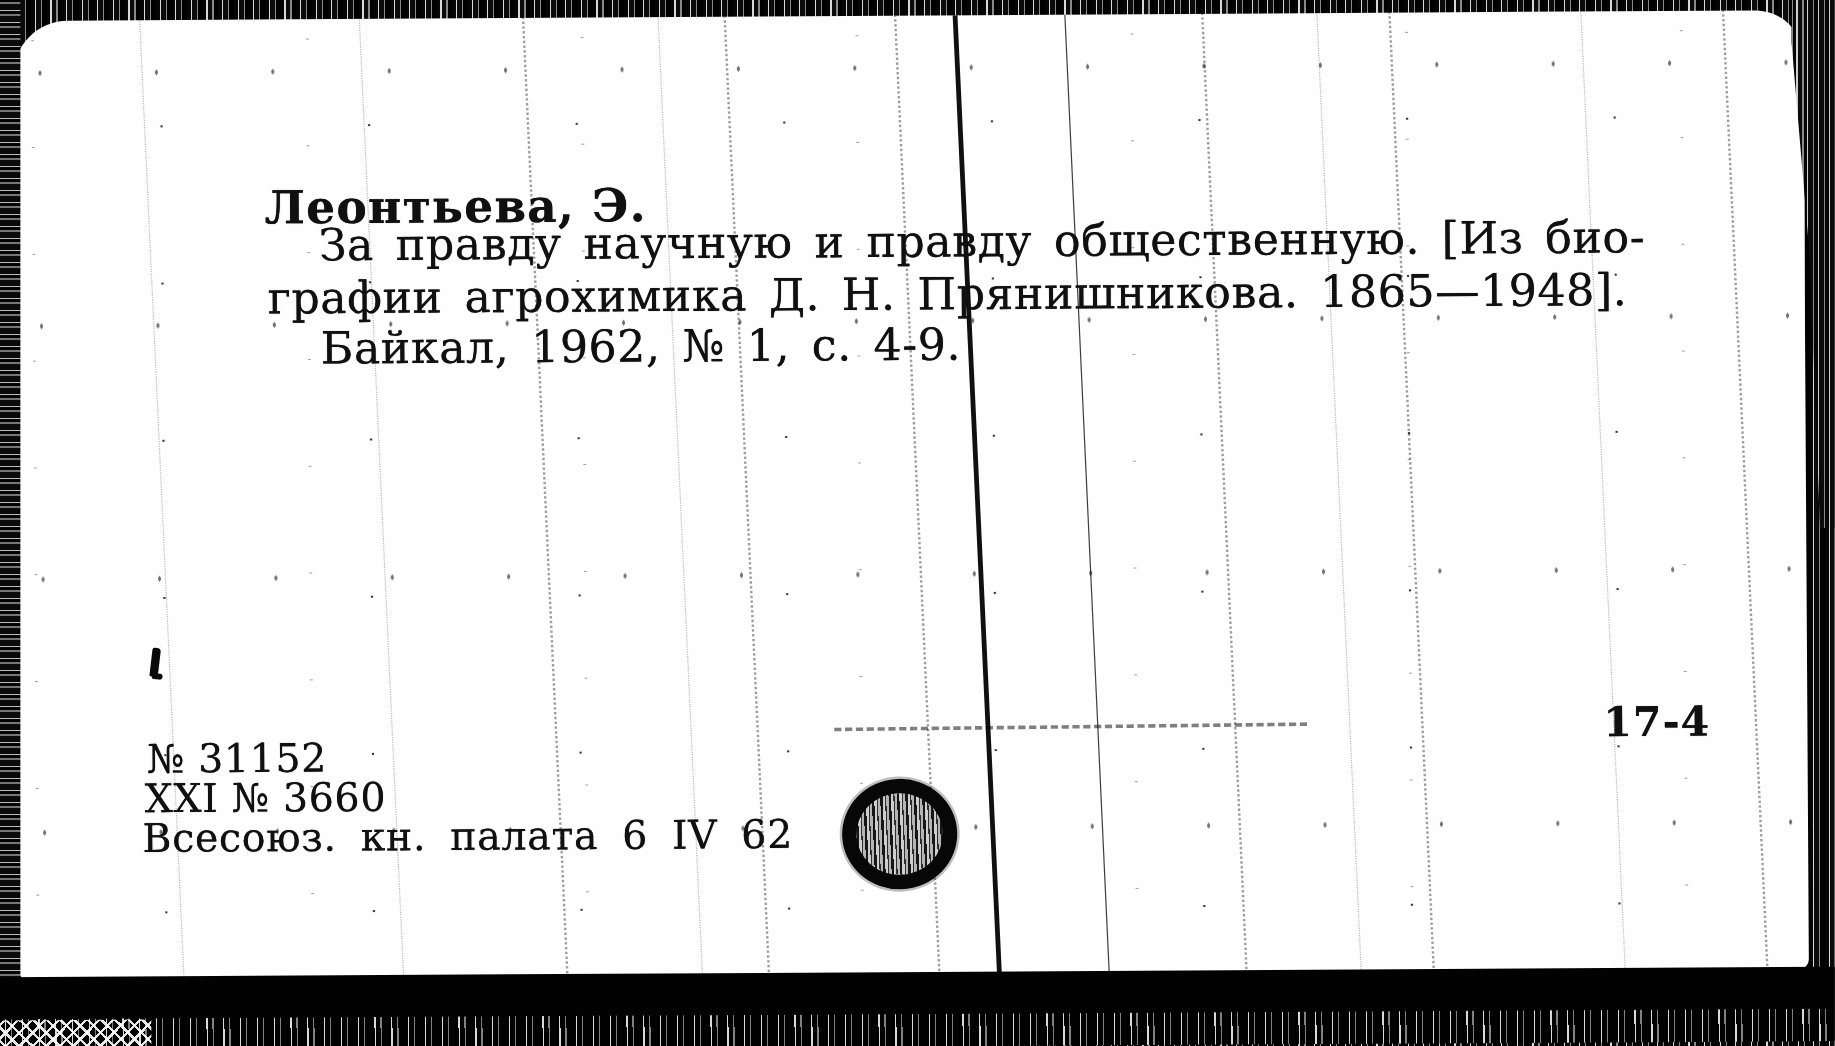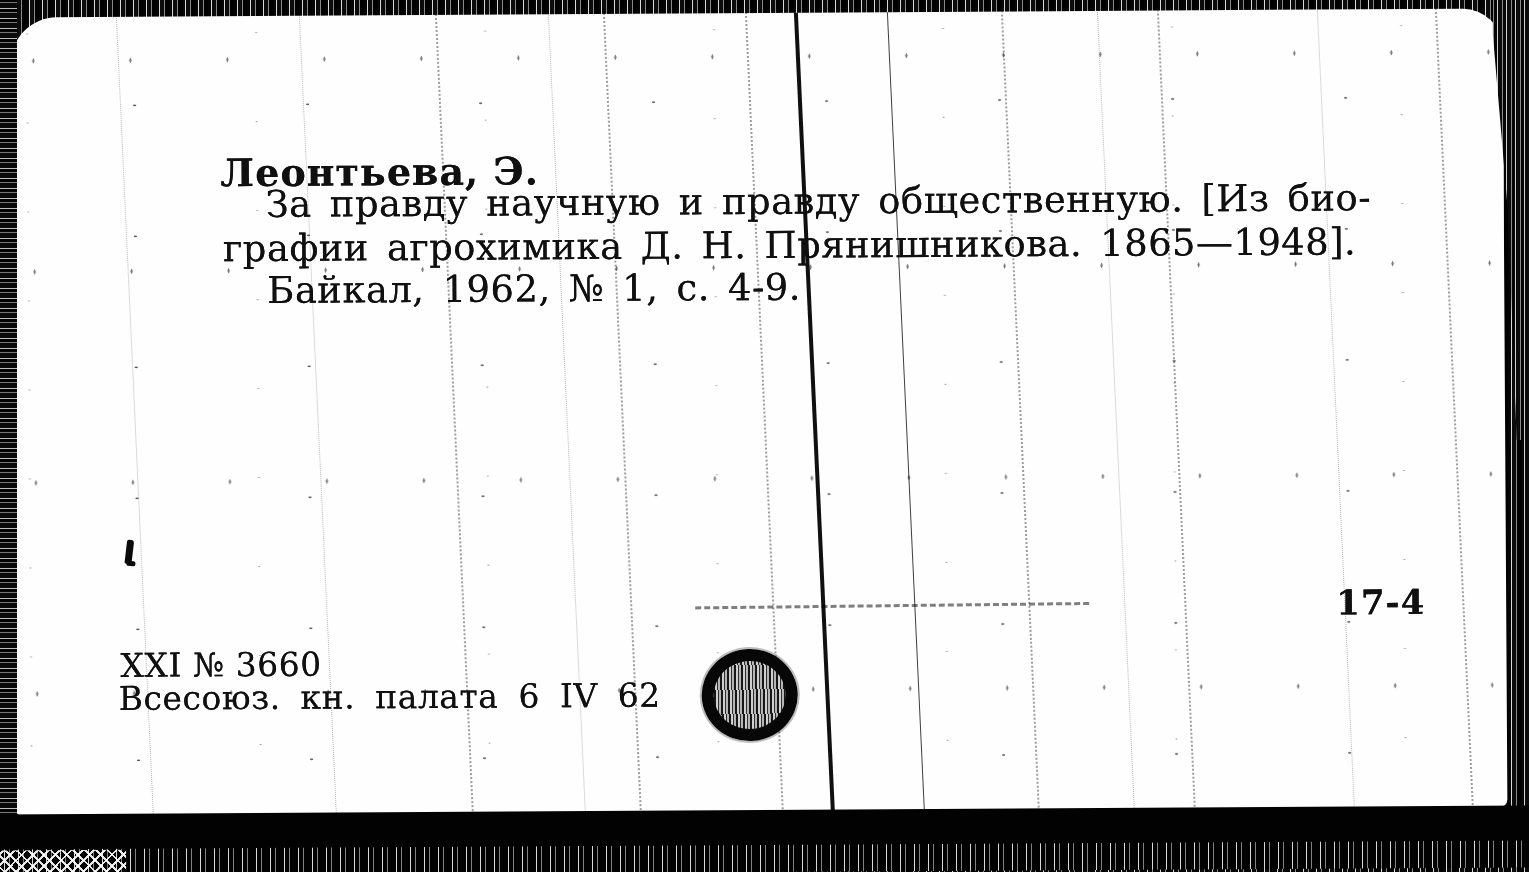--- a/index.html
+++ b/index.html
@@ -156,20 +156,21 @@
     <div class="streak dotted" style="left:1424px"></div>
 
     <div class="dotline-h"></div>
 
     <div class="bib author">Леонтьева, Э.</div>
     <div class="bib t-line1">За правду научную и правду общественную. [Из био-</div>
     <div class="bib t-line2">графии агрохимика Д. Н. Прянишникова. 1865—1948].</div>
     <div class="bib t-line3">Байкал, 1962, № 1, с. 4-9.</div>
 
     <div class="bib shelf">17-4</div>
+    <div class="bib reg1">№ 31152</div>
     <div class="bib reg2">XXI № 3660</div>
     <div class="bib reg3">Всесоюз. кн. палата 6 IV 62</div>
 
     <div class="blot"></div>
 
     <div class="hole"></div>
   </div>
 
   <div class="edge-left"></div>
   <div class="edge-right-wedge"></div>

